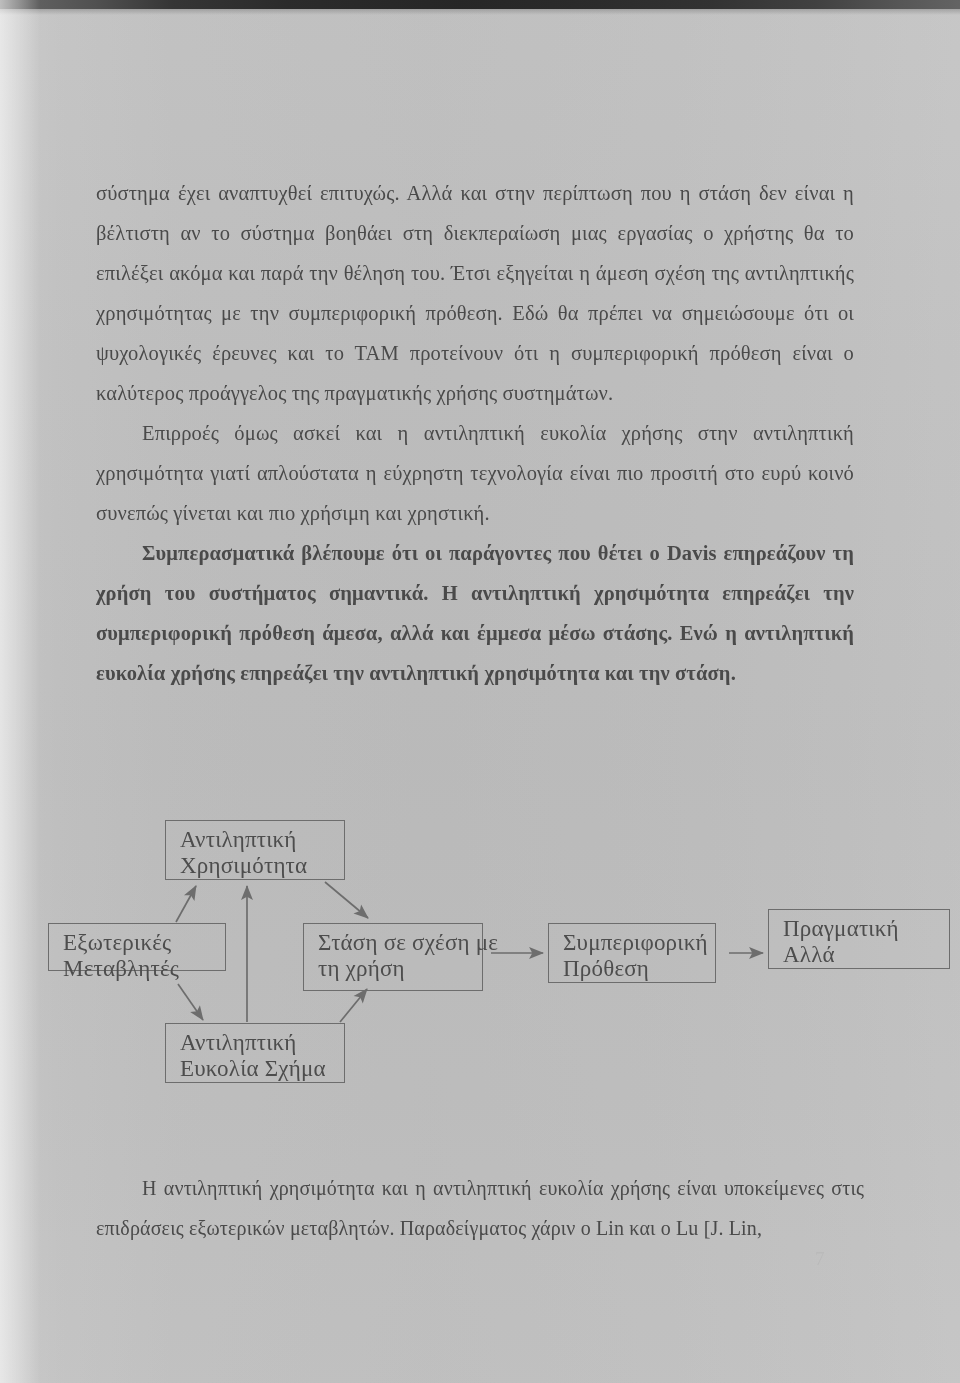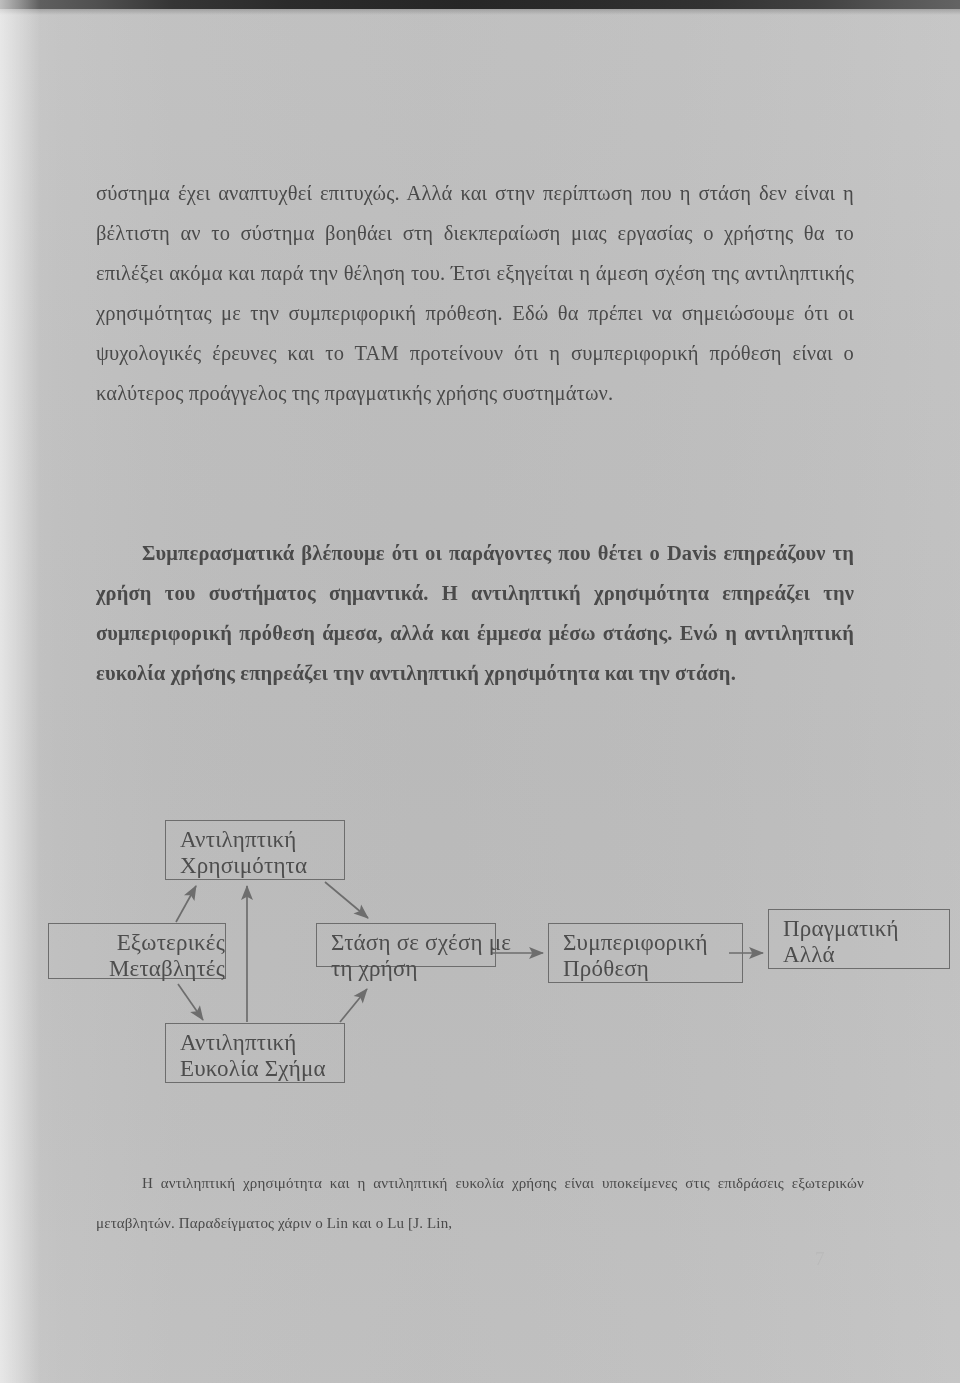--- a/index.html
+++ b/index.html
@@ -92,38 +92,38 @@
     background: transparent;
     font-size: 23px;
     line-height: 26px;
     color: #4d4d4d;
     padding: 6px 0 0 14px;
     letter-spacing: .2px;
   }
   .node .ln { display: block; white-space: nowrap; }
 
   #node-pu   { left: 165px; top: 8px;   width: 180px; height: 60px; }
-  #node-ev   { left: 48px;  top: 111px; width: 178px; height: 56px; text-align: right; }
-  #node-att  { left: 316px; top: 111px; width: 180px; height: 44px; }
-  #node-bi   { left: 548px; top: 111px; width: 195px; height: 60px; }
+  #node-ev   { left: 48px;  top: 111px; width: 178px; height: 48px; }
+  #node-att  { left: 303px; top: 111px; width: 180px; height: 68px; }
+  #node-bi   { left: 548px; top: 111px; width: 168px; height: 60px; }
   #node-au   { left: 768px; top: 97px; width: 182px; height: 60px; }
   #node-peou { left: 165px; top: 211px; width: 180px; height: 60px; }
 
   #arrows {
     position: absolute;
     left: 0; top: 0;
     width: 960px; height: 290px;
   }
 
   #bottom-text {
     position: absolute;
     left: 96px;
     top: 1148px;
     width: 768px;
-    font-size: 15px;
+    font-size: 20px;
     line-height: 40px;
     text-align: justify;
     color: #4a4a4a;
     text-indent: 46px;
     letter-spacing: .15px;
   }
 
   #page-number {
     position: absolute;
     left: 815px;
@@ -137,20 +137,21 @@
 <body>
 
 <div id="page">
 
   <div id="scan-band"></div>
   <div id="scan-band-soft"></div>
   <div id="gutter"></div>
 
   <p class="body-text" id="para-1">σύστημα έχει αναπτυχθεί επιτυχώς. Αλλά και στην περίπτωση που η στάση δεν είναι η βέλτιστη αν το σύστημα βοηθάει στη διεκπεραίωση μιας εργασίας ο χρήστης θα το επιλέξει ακόμα και παρά την θέληση του. Έτσι εξηγείται η άμεση σχέση της αντιληπτικής χρησιμότητας με την συμπεριφορική πρόθεση. Εδώ θα πρέπει να σημειώσουμε ότι οι ψυχολογικές έρευνες και το ΤΑΜ προτείνουν ότι η συμπεριφορική πρόθεση είναι ο καλύτερος προάγγελος της πραγματικής χρήσης συστημάτων.</p>
 
+  <p class="body-text indent" id="para-2">Επιρροές όμως ασκεί και η αντιληπτική ευκολία χρήσης στην αντιληπτική χρησιμότητα γιατί απλούστατα η εύχρηστη τεχνολογία είναι πιο προσιτή στο ευρύ κοινό συνεπώς γίνεται και πιο χρήσιμη και χρηστική.</p>
 
   <p class="body-text indent" id="para-3">Συμπερασματικά βλέπουμε ότι οι παράγοντες που θέτει ο Davis επηρεάζουν τη χρήση του συστήματος σημαντικά. Η αντιληπτική χρησιμότητα επηρεάζει την συμπεριφορική πρόθεση άμεσα, αλλά και έμμεσα μέσω στάσης. Ενώ η αντιληπτική ευκολία χρήσης επηρεάζει την αντιληπτική χρησιμότητα και την στάση.</p>
 
 
   <div id="diagram">
 
     <svg id="arrows" viewBox="0 0 960 290" xmlns="http://www.w3.org/2000/svg">
       <defs>
         <marker id="ah" markerWidth="11" markerHeight="11" refX="8.6" refY="4" orient="auto" markerUnits="strokeWidth">
           <path d="M0.4,0.5 L9.2,4 L0.4,7.5 L2.3,4 Z" fill="#6d6d6d"></path>

